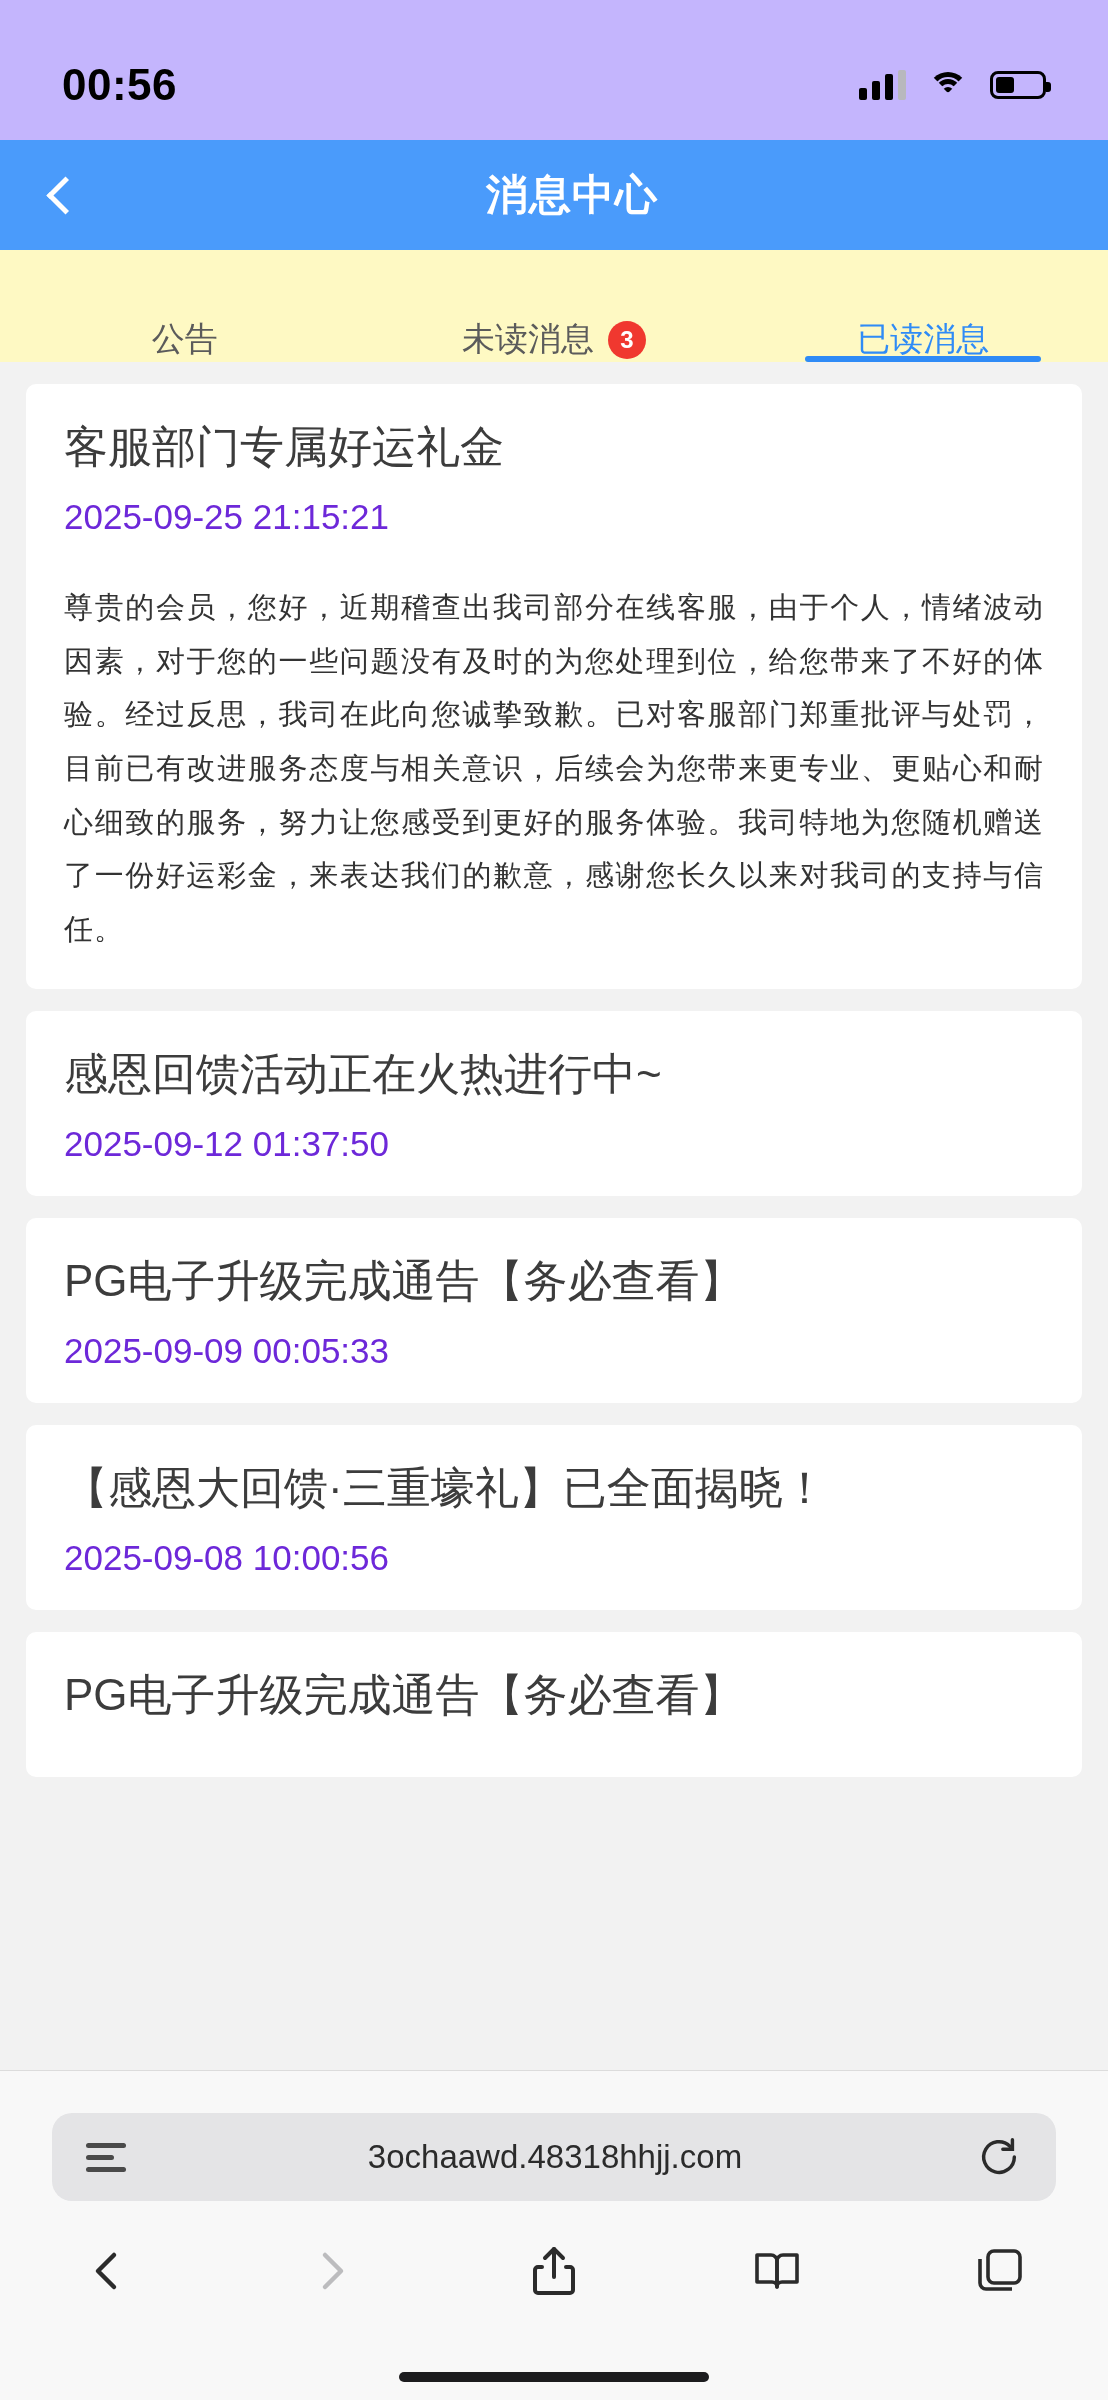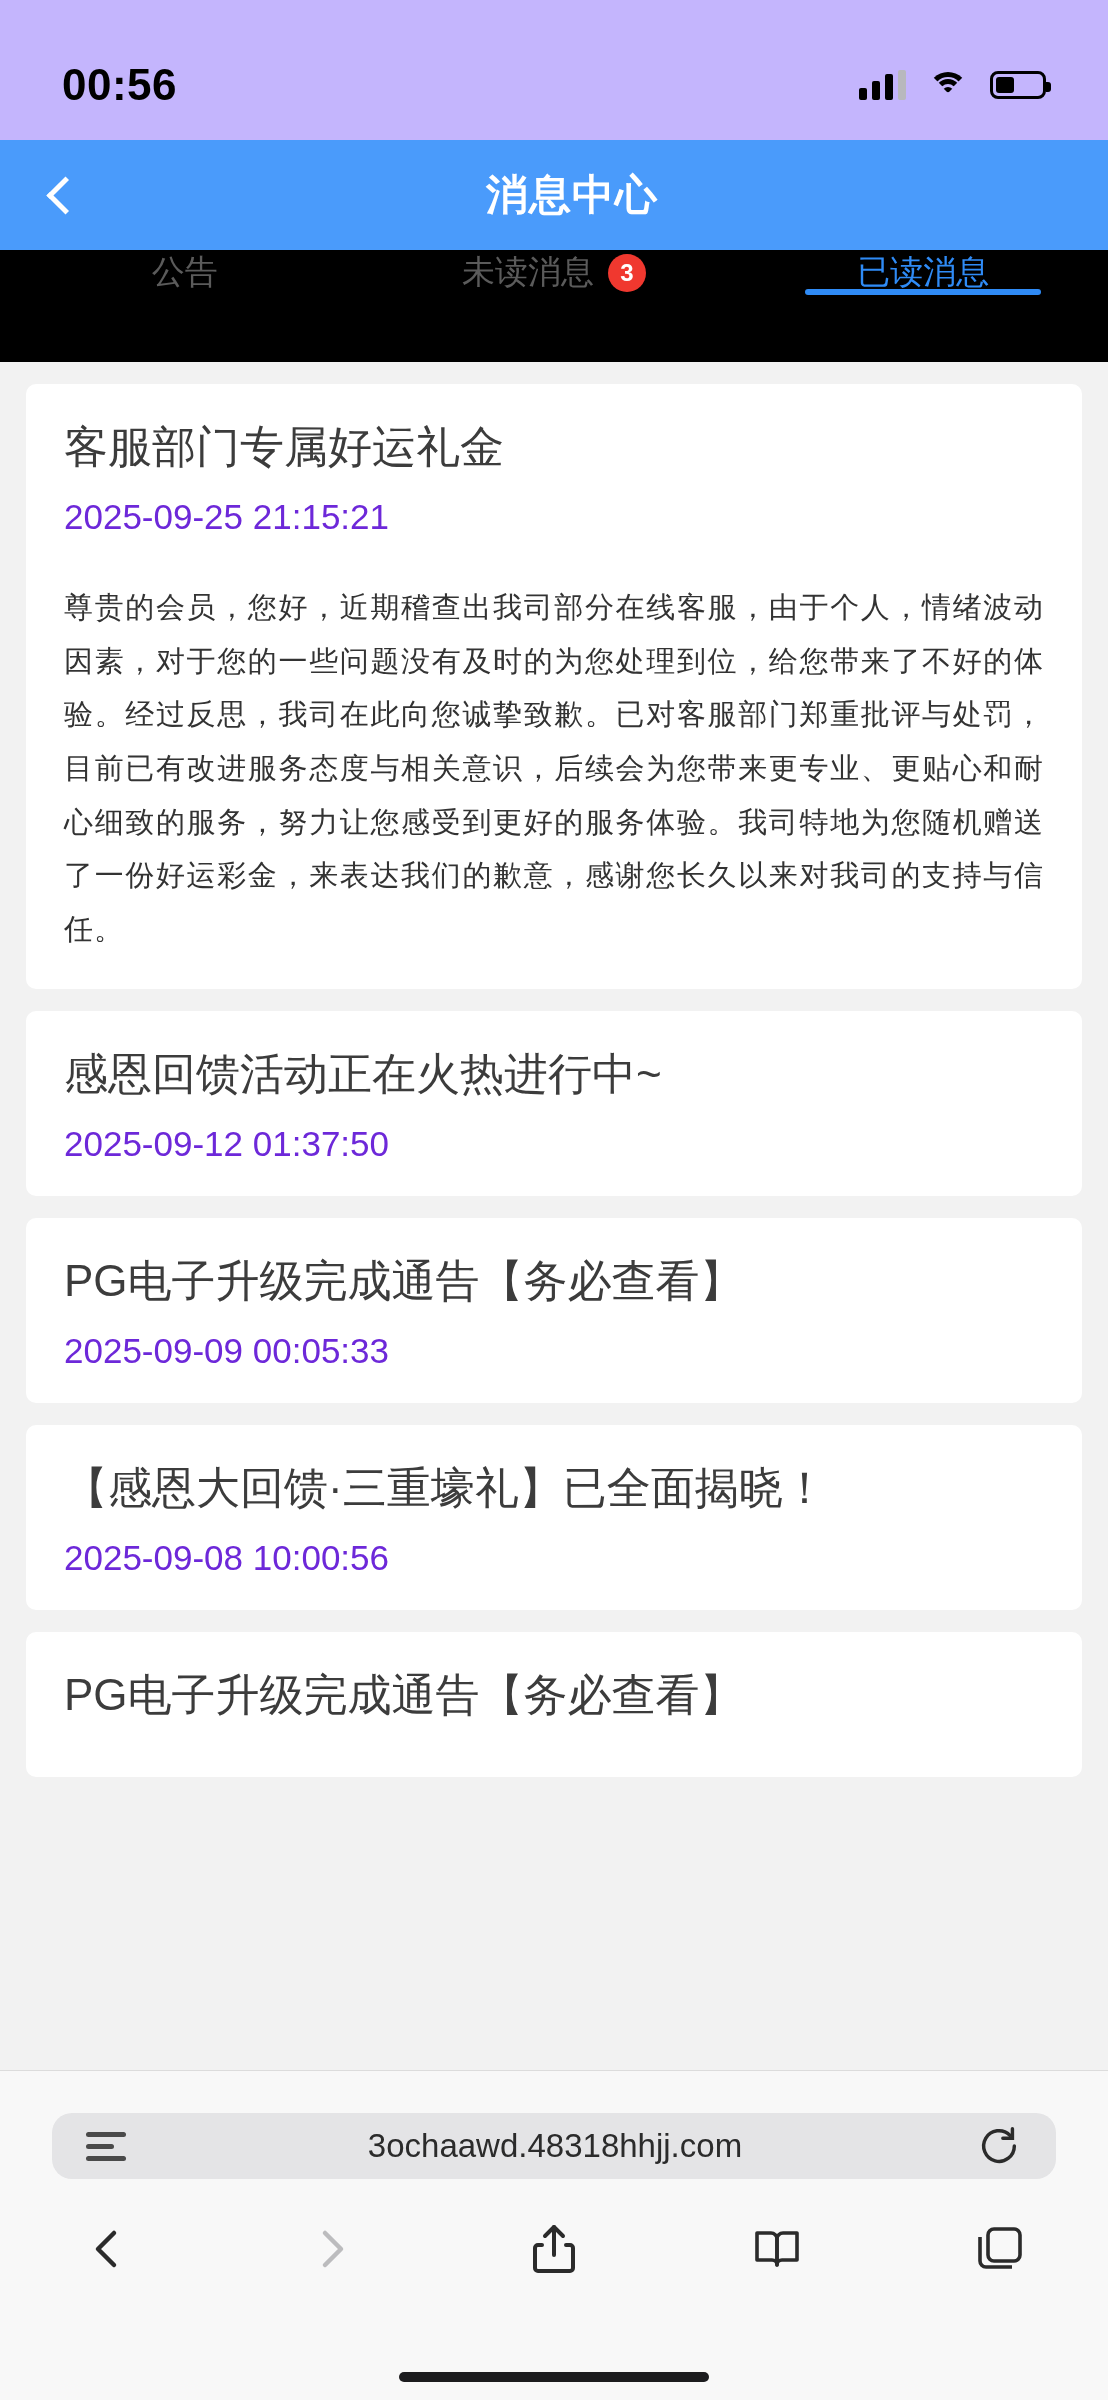--- a/index.html
+++ b/index.html
@@ -94,23 +94,23 @@
   }
   .appbar .title {
     width: 100%; text-align: center;
     color: #fff; font-size: 42px; font-weight: bold;
     letter-spacing: 1px;
   }
 
   
   .tabs {
     height: 112px;
-    background: #000000;
-    display: flex;
-    align-items: flex-start;
+    background: #fef9c3;
+    display: flex;
+    align-items: flex-end;
   }
   .tab {
     flex: 1;
     display: flex;
     align-items: center;
     justify-content: center;
     position: relative;
     font-size: 33px;
     color: #5b5b5b;
     gap: 14px;
@@ -171,21 +171,21 @@
     position: absolute;
     left: 0; bottom: 0;
     width: 1108px;
     height: 330px;
     background: rgba(248,248,248,0.94);
     backdrop-filter: blur(10px);
     border-top: 1px solid #dcdcdc;
   }
   .urlbar {
     margin: 42px 52px 0 52px;
-    height: 66px;
+    height: 88px;
     background: #e4e4e6;
     border-radius: 20px;
     display: flex;
     align-items: center;
     justify-content: space-between;
     padding: 0 34px;
   }
   .url-text {
     flex: 1;
     text-align: center;

